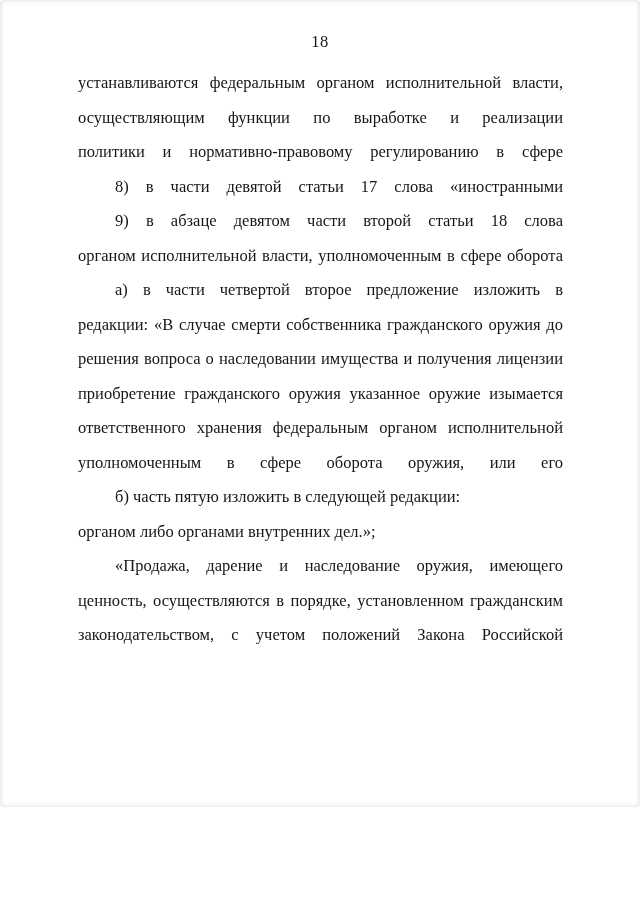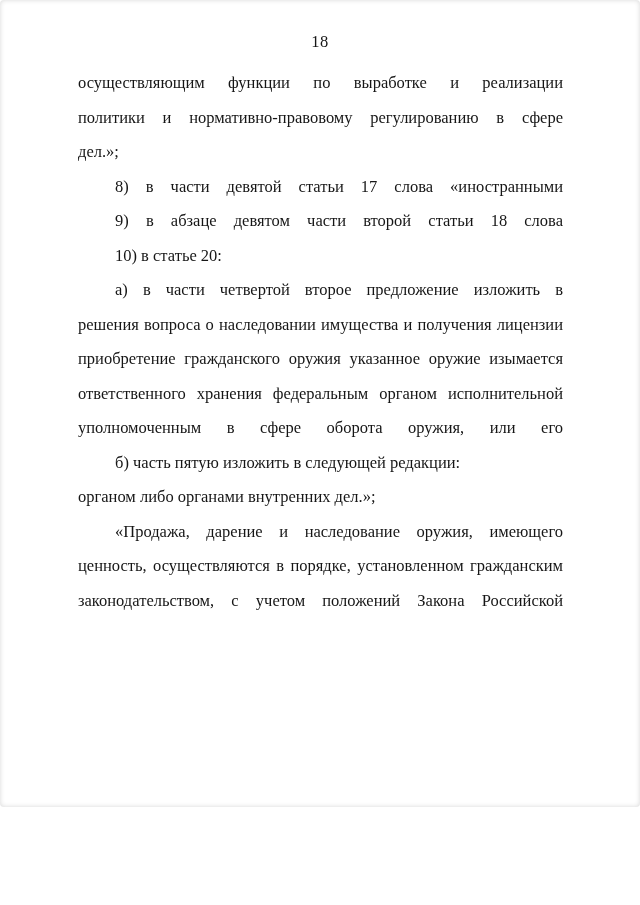--- a/index.html
+++ b/index.html
@@ -52,27 +52,28 @@
   .line.indent {
     text-indent: 37px;
   }
 </style>
 </head>
 <body>
 
 <div class="page">
   <div class="page-number">18</div>
   <div class="content">
+      <div class="line fill">устанавливаются федеральным органом исполнительной власти,</div>
       <div class="line fill">осуществляющим функции по выработке и реализации государственной</div>
       <div class="line fill">политики и нормативно-правовому регулированию в сфере внутренних</div>
-      <div class="line">дел.»;</div>
       <div class="line indent fill">8) в части девятой статьи 17 слова «иностранными юридическими</div>
       <div class="line indent fill">9) в абзаце девятом части второй статьи 18 слова «федеральным</div>
-      <div class="line indent">10) в статье 20:</div>
+      <div class="line fill">органом исполнительной власти, уполномоченным в сфере оборота</div>
       <div class="line indent fill">а) в части четвертой второе предложение изложить в следующей</div>
+      <div class="line fill">редакции: «В случае смерти собственника гражданского оружия до</div>
       <div class="line fill">решения вопроса о наследовании имущества и получения лицензии на</div>
       <div class="line fill">приобретение гражданского оружия указанное оружие изымается для</div>
       <div class="line fill">ответственного хранения федеральным органом исполнительной власти,</div>
       <div class="line fill">уполномоченным в сфере оборота оружия, или его территориальным</div>
       <div class="line indent">б) часть пятую изложить в следующей редакции:</div>
       <div class="line">органом либо органами внутренних дел.»;</div>
       <div class="line indent fill">«Продажа, дарение и наследование оружия, имеющего культурную</div>
       <div class="line fill">ценность, осуществляются в порядке, установленном гражданским</div>
       <div class="line fill">законодательством, с учетом положений Закона Российской Федерации от</div>
     </div>

